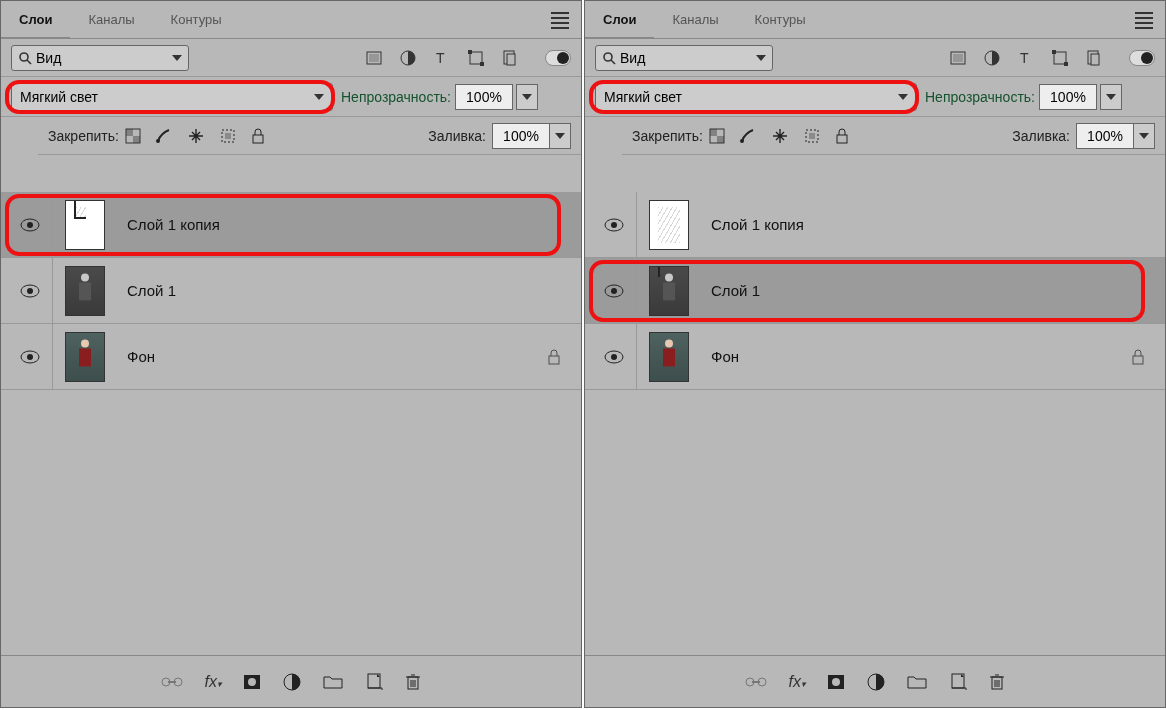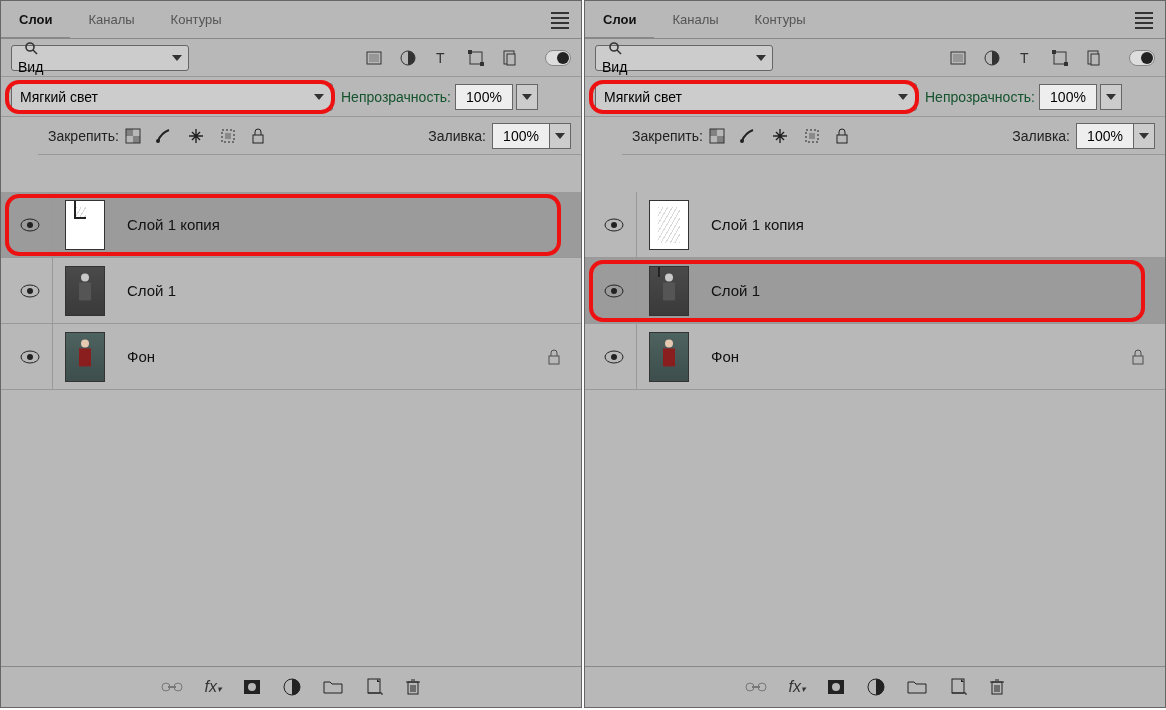--- a/index.html
+++ b/index.html
@@ -10,21 +10,21 @@
   
   .tabs { height: 38px; background: #b8b8b8; display: flex; align-items: center; border-bottom: 1px solid #888; position: relative; }
   .tab { padding: 0 18px; height: 38px; line-height: 38px; font-size: 13px; color: #555; cursor: pointer; }
   .tab.active { color: #111; font-weight: bold; background: #b8b8b8; border-bottom: 2px solid #888;}
   .tabs .hamburger { position: absolute; right: 12px; top: 8px; cursor: pointer; }
   .hamburger span { display: block; width: 18px; height: 2px; background: #333; margin: 3px 0; }
 
   
   .filter-row { height: 38px; display: flex; align-items: center; padding: 0 10px; gap: 6px; border-bottom: 1px solid #999;}
   .search-select { width: 178px; height: 26px; background: #ccc; border: 1px solid #666; border-radius: 3px; display: flex; align-items: center; padding: 0 6px; font-size: 14px; justify-content: space-between;}
-  .search-select .left { display:flex; align-items:center; gap:4px;flex-direction:column;}
+  .search-select .left { display:flex; align-items:center; gap:4px;}
   .filter-icons { display: flex; gap: 16px; margin-left: auto; align-items:center;}
   .ficon { width: 18px; height: 18px; display:flex; align-items:center; justify-content:center; }
   .pill-toggle { width: 26px; height: 16px; background: #ddd; border-radius: 8px; position: relative; border:1px solid #888; margin-left:10px; }
   .pill-toggle .knob { width: 12px; height: 12px; background:#222; border-radius:50%; position:absolute; right:1px; top:1px; }
 
   
   .blend-row { height: 40px; display: flex; align-items: center; padding: 0 10px; border-bottom: 1px solid #999; gap:4px;}
   .blend-select { height: 28px; background:#ccc; border:1px solid #666; border-radius:3px; display:flex; align-items:center; padding:0 8px; font-size:14px; justify-content:space-between; }
   .blend-select.wide { width: 322px; }
   .blend-row .opacity-label { font-size: 14px; color:#14532d; margin-left:4px;}
@@ -62,21 +62,21 @@
   .corners2::before,.corners2::after{content:"";position:absolute;width:10px;height:10px;border:2px solid #222;}
   .corners2::before{right:-2px;top:-2px;border-left:none;border-bottom:none;}
   .corners2::after{left:-2px;bottom:-2px;border-right:none;border-top:none;}
   .layer-name { margin-left: 18px; font-size:15px; color:#111; }
   .lock-right { margin-left:auto; margin-right:16px; opacity:.7; }
 
   
   .ring { position:absolute; border:4px solid #e11; border-radius:14px; pointer-events:none; }
 
   
-  .footer { height: 41px; border-top:1px solid #888; display:flex; align-items:center; justify-content:center; gap:22px; }
+  .footer { height: 52px; border-top:1px solid #888; display:flex; align-items:center; justify-content:center; gap:22px; }
 
   
   svg { display:block; }
   .chev { width:0;height:0;border-left:5px solid transparent;border-right:5px solid transparent;border-top:6px solid #333; }
 
 </style>
 </head>
 <body>
 
 <div class="panel">

